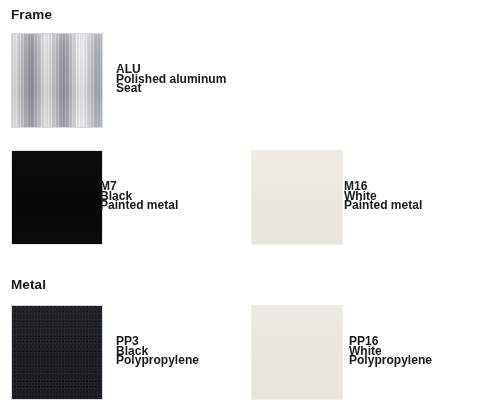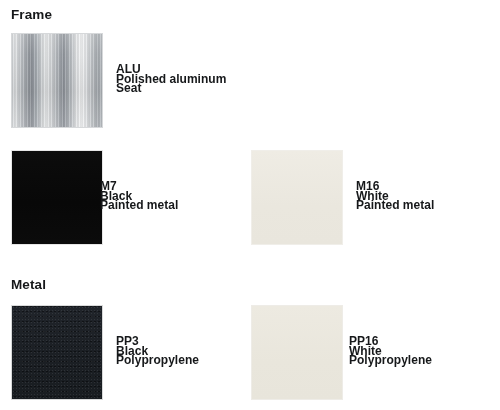--- a/index.html
+++ b/index.html
@@ -149,21 +149,21 @@
     </div>
     <div class="swatch-caption" style="left:100px;">
       <div>M7</div>
       <div>Black</div>
       <div>Painted metal</div>
     </div>
 
     <div class="swatch-cell" style="left:251px;width:92px;height:95px;">
       <div class="swatch mat-white-paint" style="width:92px;height:95px;"></div>
     </div>
-    <div class="swatch-caption" style="left:356px;">
+    <div class="swatch-caption" style="left:344px;">
       <div>M16</div>
       <div>White</div>
       <div>Painted metal</div>
     </div>
   </div>
 
   <div class="section-title" id="title-seat">Metal</div>
 
   <div class="swatch-row" style="top:305px;">
     <div class="swatch-cell" style="left:11px;width:92px;height:95px;">

